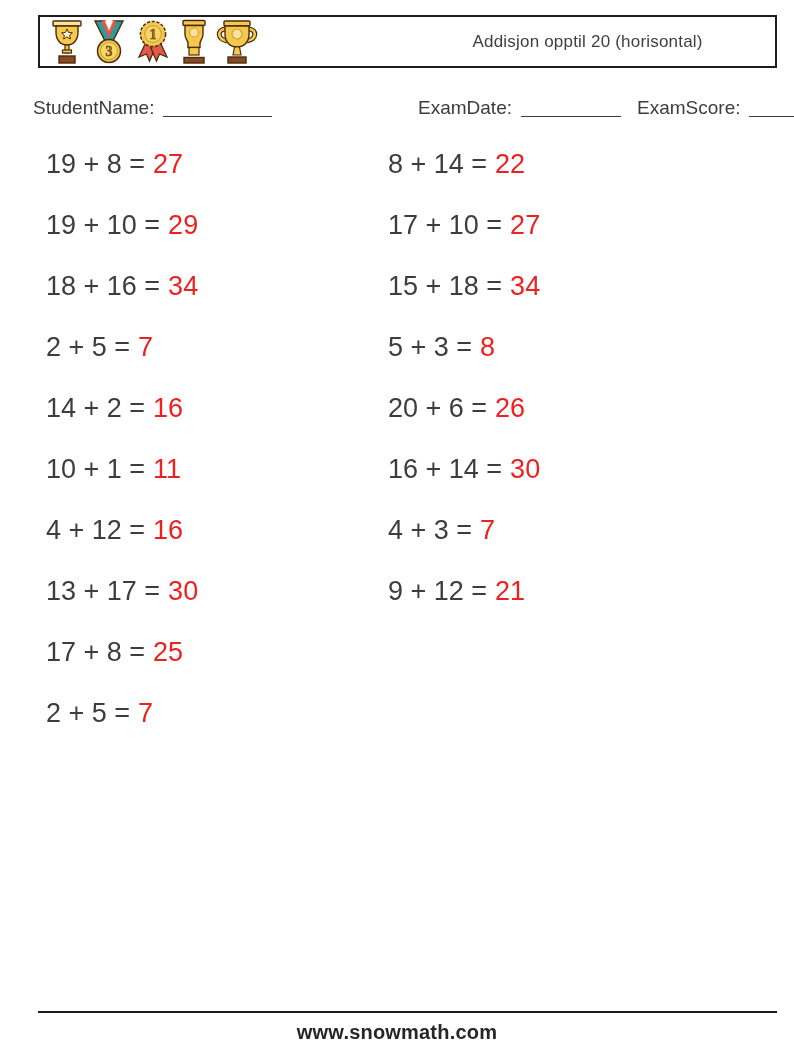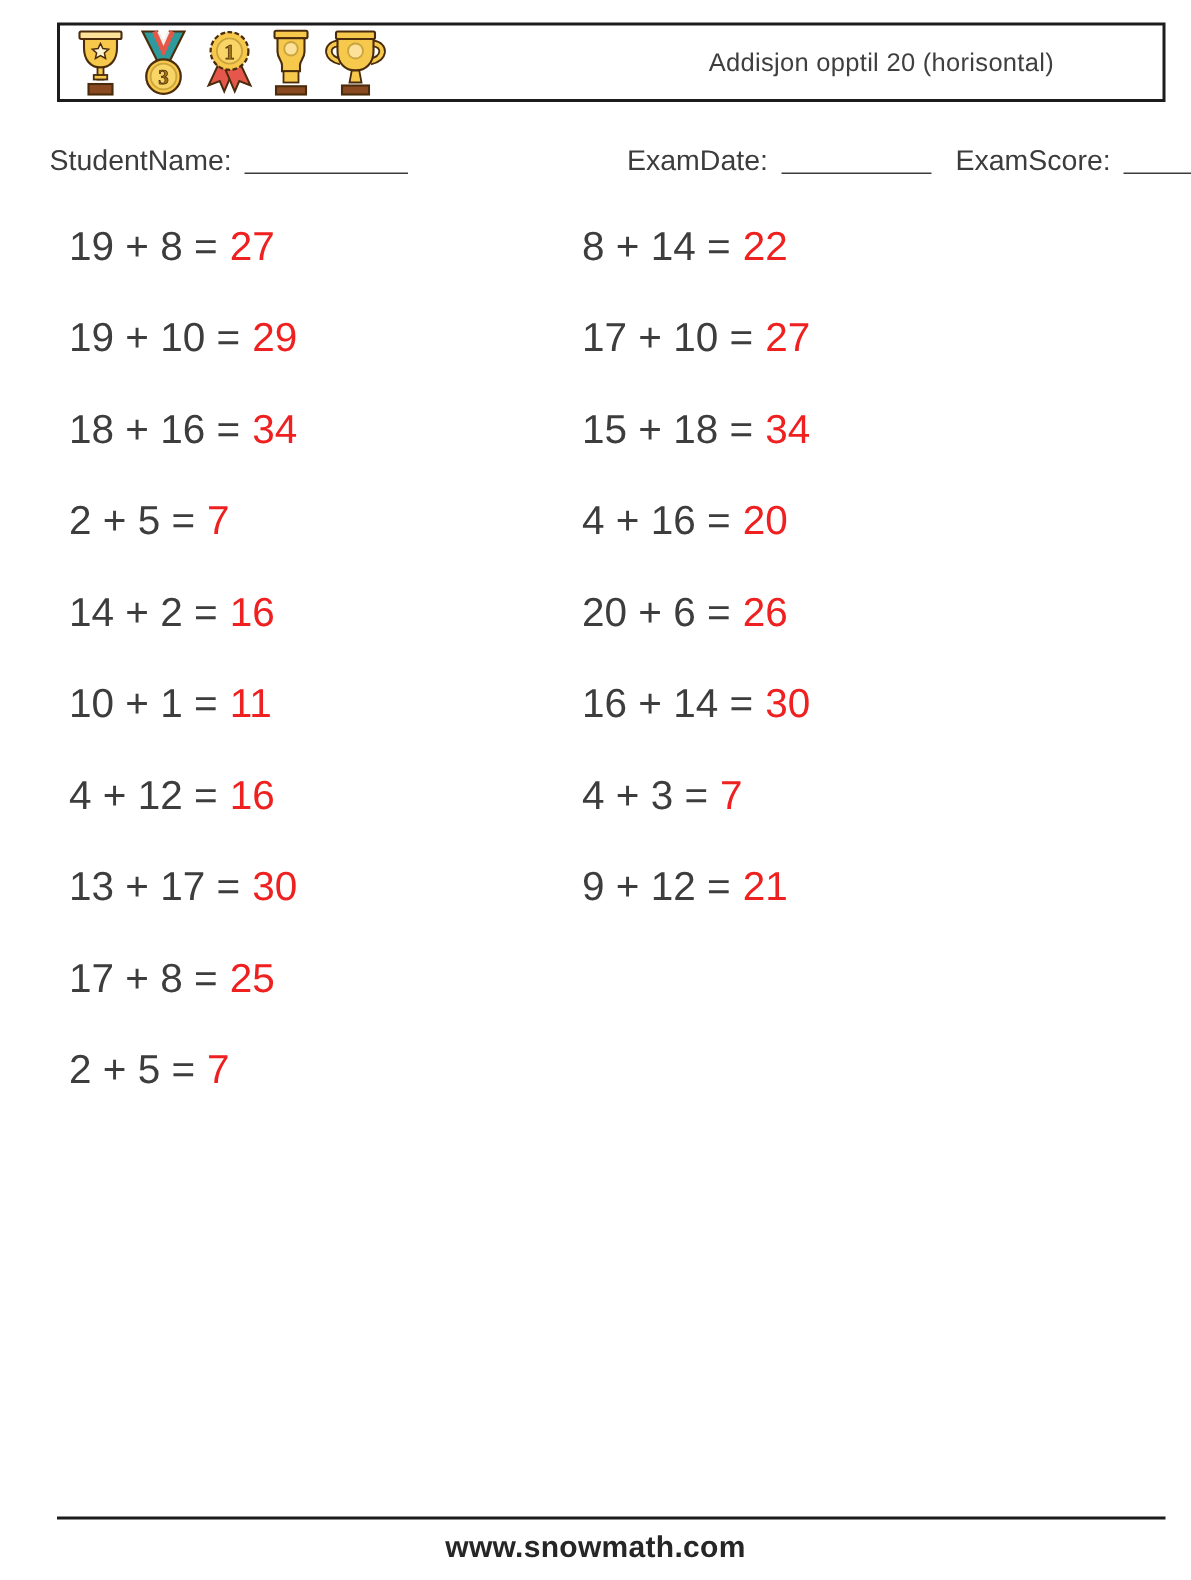--- a/index.html
+++ b/index.html
@@ -154,21 +154,21 @@
       <div class="problem-row"><span>10 + 1 =</span><span class="answer">11</span></div>
       <div class="problem-row"><span>4 + 12 =</span><span class="answer">16</span></div>
       <div class="problem-row"><span>13 + 17 =</span><span class="answer">30</span></div>
       <div class="problem-row"><span>17 + 8 =</span><span class="answer">25</span></div>
       <div class="problem-row"><span>2 + 5 =</span><span class="answer">7</span></div>
     </div>
   <div class="col col-right">
       <div class="problem-row"><span>8 + 14 =</span><span class="answer">22</span></div>
       <div class="problem-row"><span>17 + 10 =</span><span class="answer">27</span></div>
       <div class="problem-row"><span>15 + 18 =</span><span class="answer">34</span></div>
-      <div class="problem-row"><span>4 + 16 =</span><span class="answer">20</span></div>
+      <div class="problem-row"><span>5 + 3 =</span><span class="answer">8</span></div>
       <div class="problem-row"><span>20 + 6 =</span><span class="answer">26</span></div>
       <div class="problem-row"><span>16 + 14 =</span><span class="answer">30</span></div>
       <div class="problem-row"><span>4 + 3 =</span><span class="answer">7</span></div>
       <div class="problem-row"><span>9 + 12 =</span><span class="answer">21</span></div>
     </div>
 
   <div class="footer-line"></div>
   <div class="footer-text">www.snowmath.com</div>
 
 </div>

